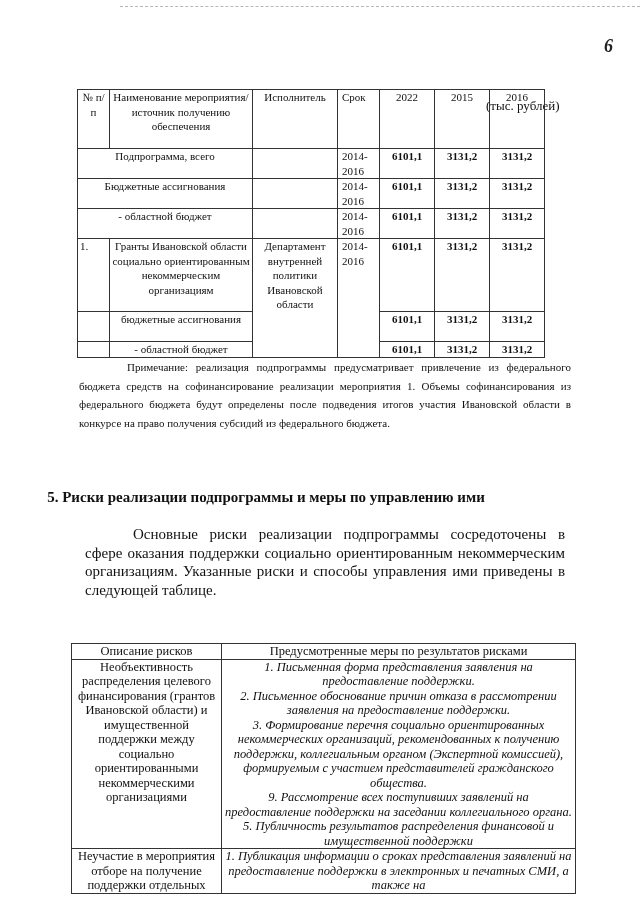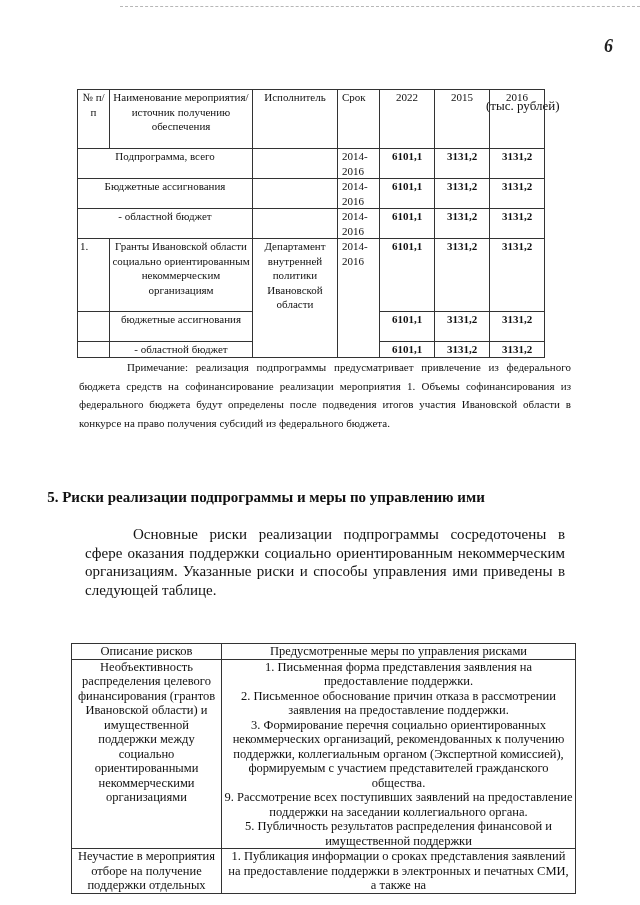--- a/index.html
+++ b/index.html
@@ -34,21 +34,21 @@
     font-weight: bold; font-size: 15px; }
 
   .intro { position: absolute; left: 79px; top: 519px; width: 492px; font-size: 15px;
     line-height: 18.6px; text-align: justify; }
   .intro p { margin: 6px; text-indent: 48px; }
 
   .t2 { left: 71px; top: 610px; width: 505px; font-size: 12.5px; line-height: 14.5px; margin-top: 33px; }
   .t2 td { text-align: center; }
   .t2 .c1 { width: 145px; }
   .t2 .c2 { width: 349px; }
-  .t2 .m { display: block; }
+  .t2 .m { display: block; font-style: italic; }
 </style>
 </head>
 <body>
 
 <div class="scan-line"></div>
 <div class="page-num">6</div>
 <div class="units">(тыс. рублей)</div>
 
 <table class="t1">
   <tbody>
@@ -118,21 +118,21 @@
 <div class="heading">5. Риски реализации подпрограммы и меры по управлению ими</div>
 
 <div class="intro">
   <p>Основные риски реализации подпрограммы сосредоточены в сфере оказания поддержки социально ориентированным некоммерческим организациям. Указанные риски и способы управления ими приведены в следующей таблице.</p>
 </div>
 
 <table class="t2">
   <tbody>
       <tr>
     <td class="c1">Описание рисков</td>
-    <td class="c2">Предусмотренные меры по управления рисками</td>
+    <td class="c2">Предусмотренные меры по результатов рисками</td>
   </tr>
   <tr>
     <td class="c1">Необъективность распределения целевого финансирования (грантов Ивановской области) и имущественной поддержки между социально ориентированными некоммерческими организациями</td>
     <td class="c2">
       <span class="m">1. Письменная форма представления заявления на предоставление поддержки.</span>
       <span class="m">2. Письменное обоснование причин отказа в рассмотрении заявления на предоставление поддержки.</span>
       <span class="m">3. Формирование перечня социально ориентированных некоммерческих организаций, рекомендованных к получению поддержки, коллегиальным органом (Экспертной комиссией), формируемым с участием представителей гражданского общества.</span>
       <span class="m">9. Рассмотрение всех поступивших заявлений на предоставление поддержки на заседании коллегиального органа.</span>
       <span class="m">5. Публичность результатов распределения финансовой и имущественной поддержки</span>
     </td>

